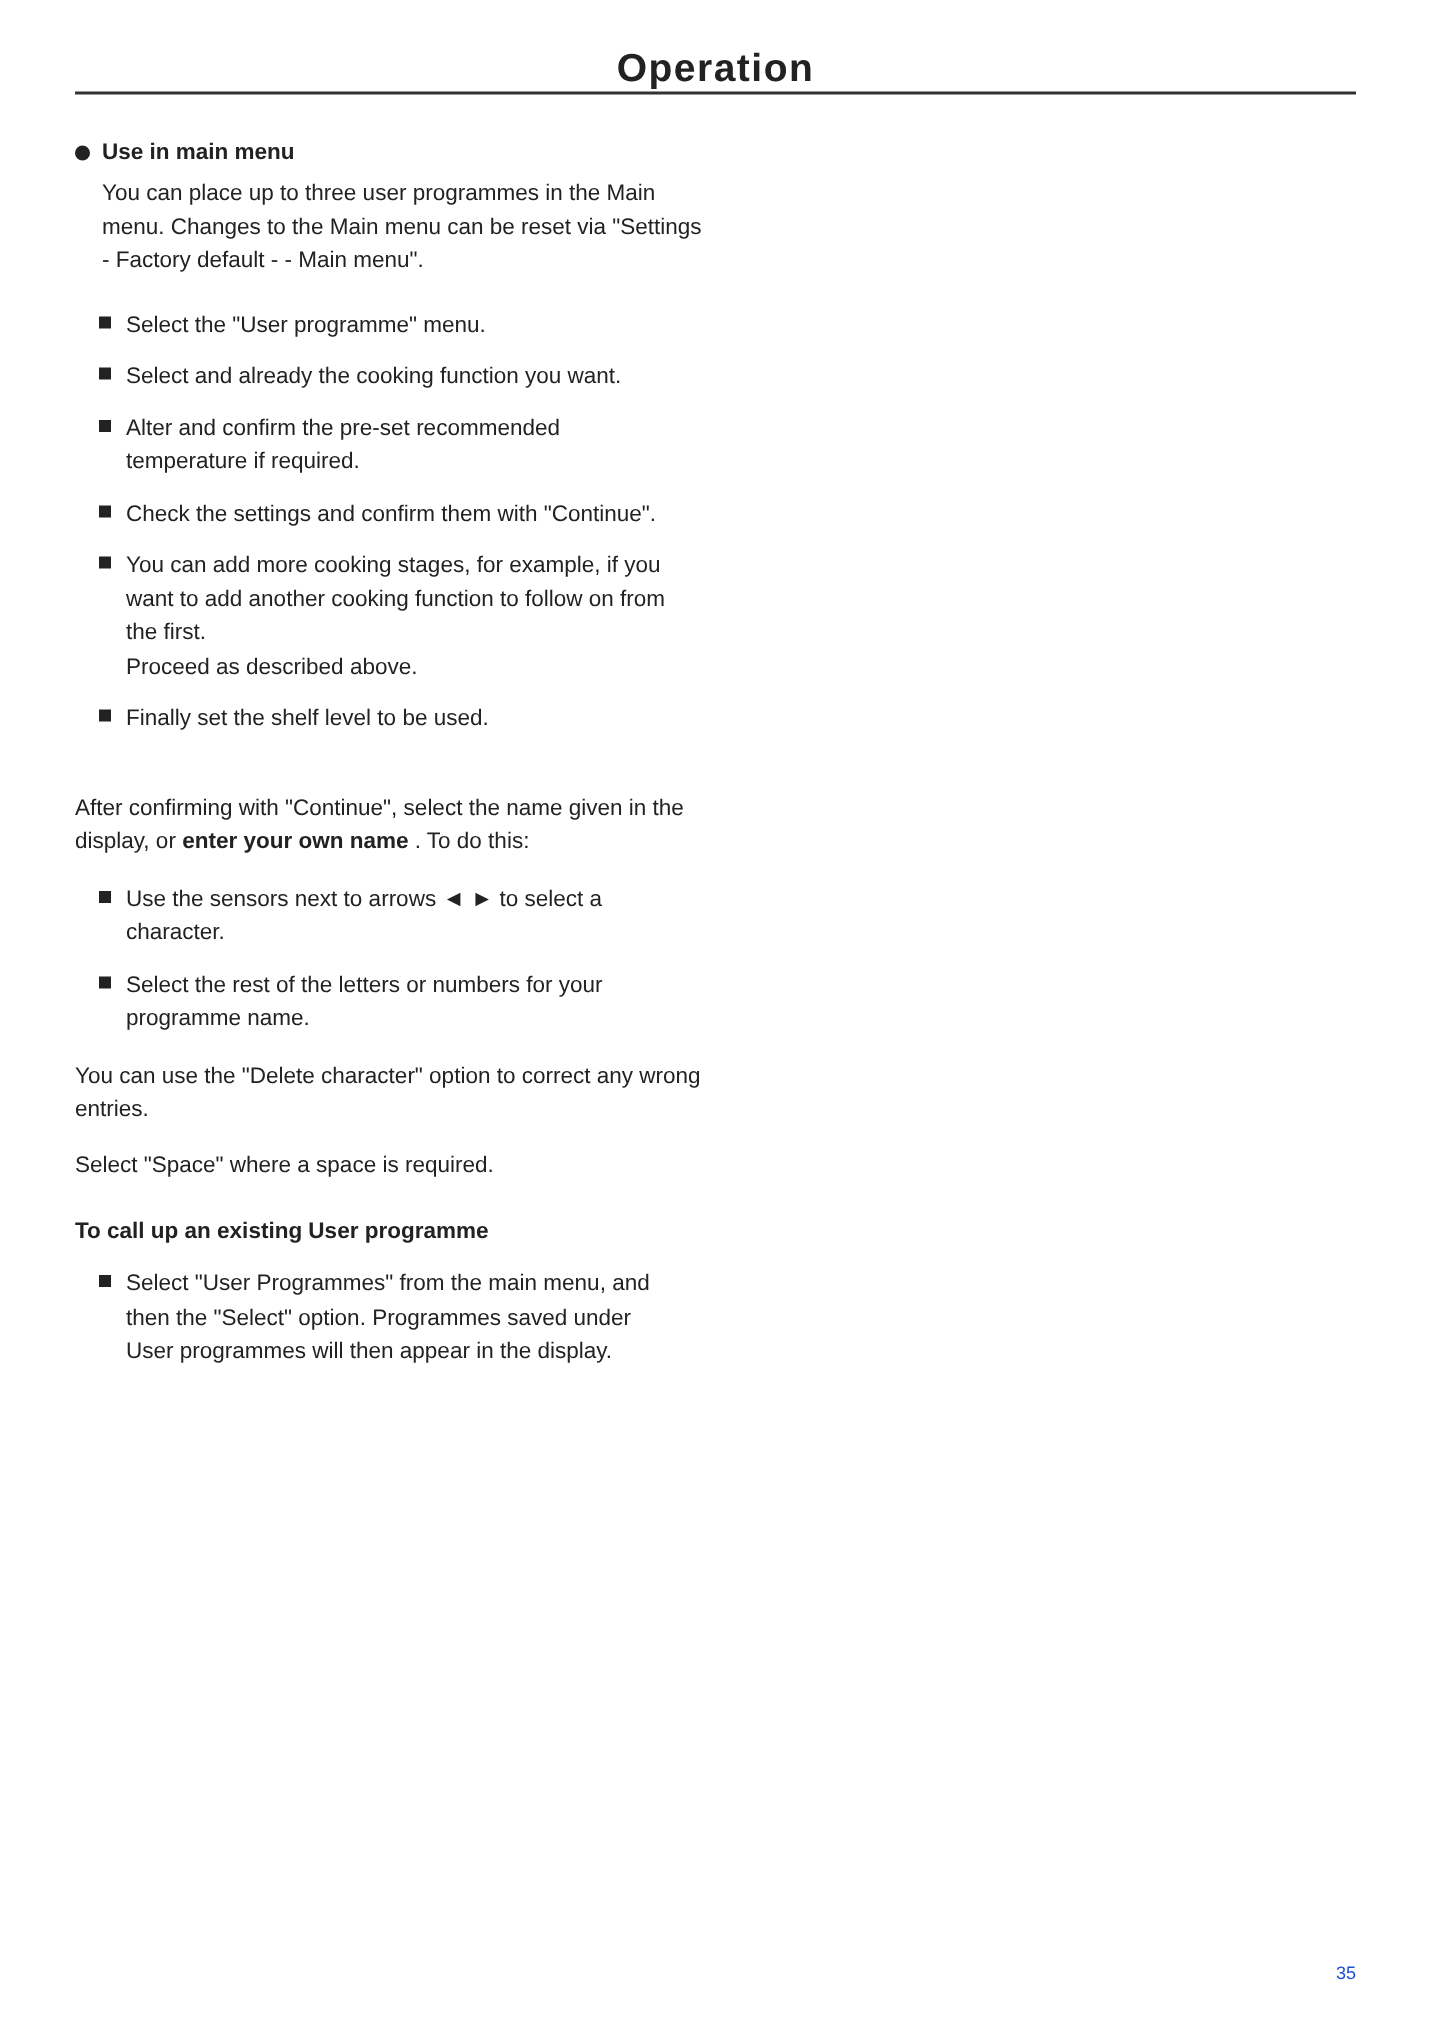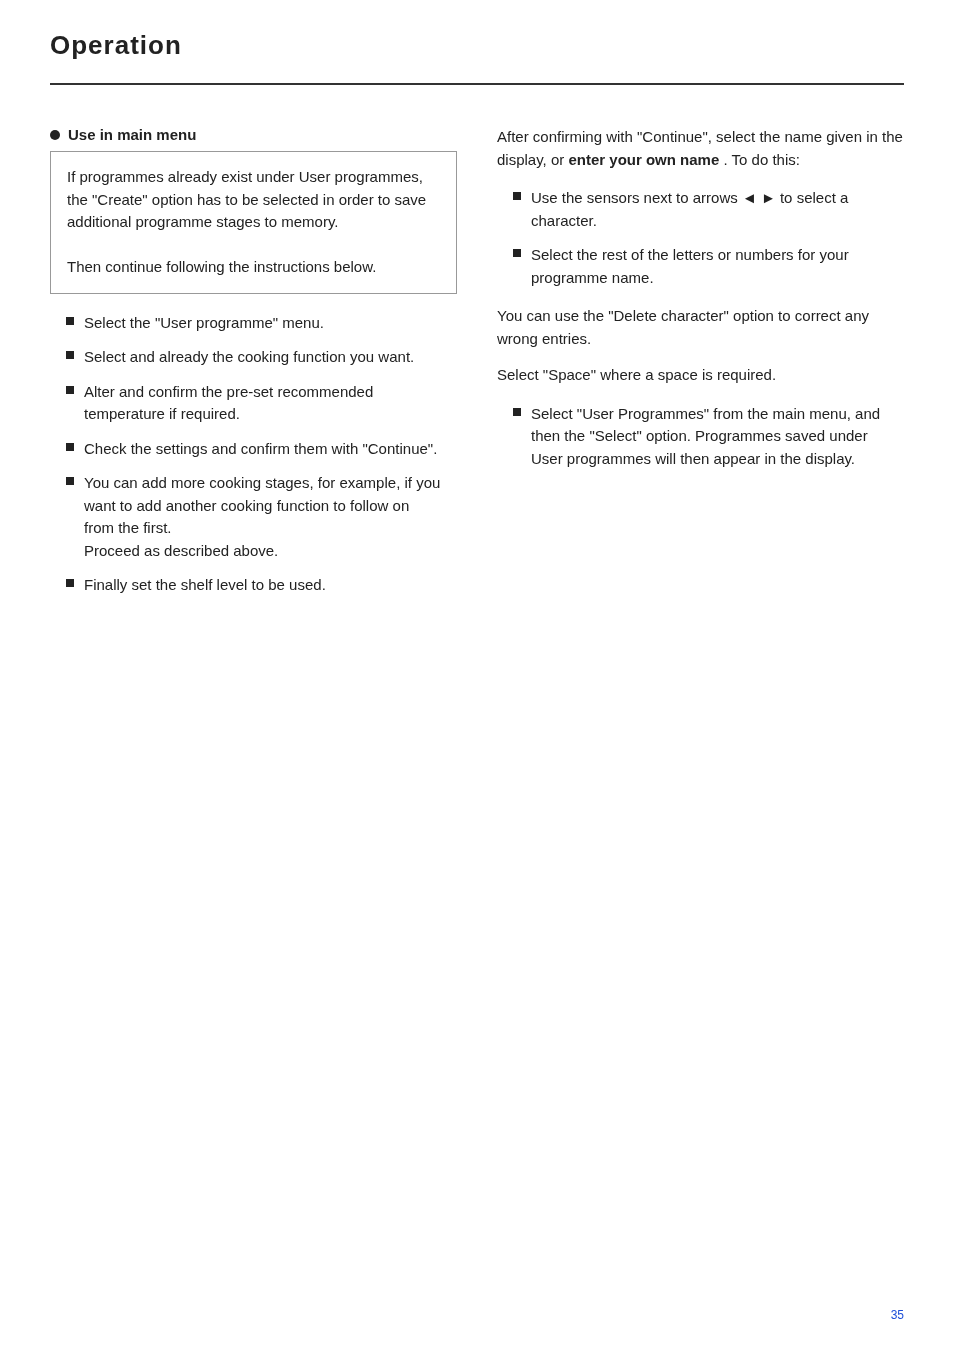--- a/index.html
+++ b/index.html
@@ -21,38 +21,39 @@
     .page-container {
       width: 954px;
       min-height: 1352px;
       padding: 30px 50px 60px 50px;
       position: relative;
     }
 
     
     .page-header {
       display: flex;
-      justify-content: flex-start;
+      justify-content: center;
       align-items: flex-end;
       border-bottom: 2px solid #333333;
-      padding-bottom: 22px;
-      margin-bottom: 41px;
+      padding-bottom: 0;
+      margin-bottom: 30px;
     }
 
     .page-title {
       font-size: 26px;
       font-weight: bold;
       color: #222222;
       letter-spacing: 1px;
     }
 
     
     .content-columns {
       display: flex;
-      gap: 40px;
+      gap: 21px;
+      flex-direction: column;
     }
 
     .left-column {
       flex: 1;
       max-width: 420px;
     }
 
     .right-column {
       flex: 1;
       max-width: 420px;
@@ -163,27 +164,23 @@
   </div>
 
   <div class="content-columns">
 
     <div class="left-column">
 
       <div class="section-heading-bullet">
         <div class="bullet-circle"></div>
         <span class="section-heading-text">Use in main menu</span>
       </div>
-
-
-      <div class="info-box">
-        <span>If programmes already exist under User programmes, the "Create" option has to be selected in order to save additional programme stages to memory.</span>
-        <br><br>
-        <span>Then continue following the instructions below.</span>
-      </div>
+      <div class="section-body-indent">You can place up to three user programmes in the Main menu. Changes to the Main menu can be reset via "Settings - Factory default - - Main menu".</div>
+
+
 
       <ul class="bullet-list">
         <li>
           <div class="bullet-square"></div>
           <span class="text">Select the "User programme" menu.</span>
         </li>
         <li>
           <div class="bullet-square"></div>
           <span class="text">Select and already the cooking function you want.</span>
         </li>
@@ -223,20 +220,21 @@
         <li>
           <div class="bullet-square"></div>
           <span class="text">Select the rest of the letters or numbers for your programme name.</span>
         </li>
       </ul>
 
       <p class="right-para" style="margin-top: 14px;">You can use the "Delete character" option to correct any wrong entries.</p>
       <p class="right-para">Select "Space" where a space is required.</p>
 
 
+      <div class="subsection-heading" style="margin-top: 24px;">To call up an existing User programme</div>
 
       <ul class="bullet-list">
         <li>
           <div class="bullet-square"></div>
           <span class="text">Select "User Programmes" from the main menu, and then the "Select" option. Programmes saved under User programmes will then appear in the display.</span>
         </li>
       </ul>
 
     </div>
   </div>

